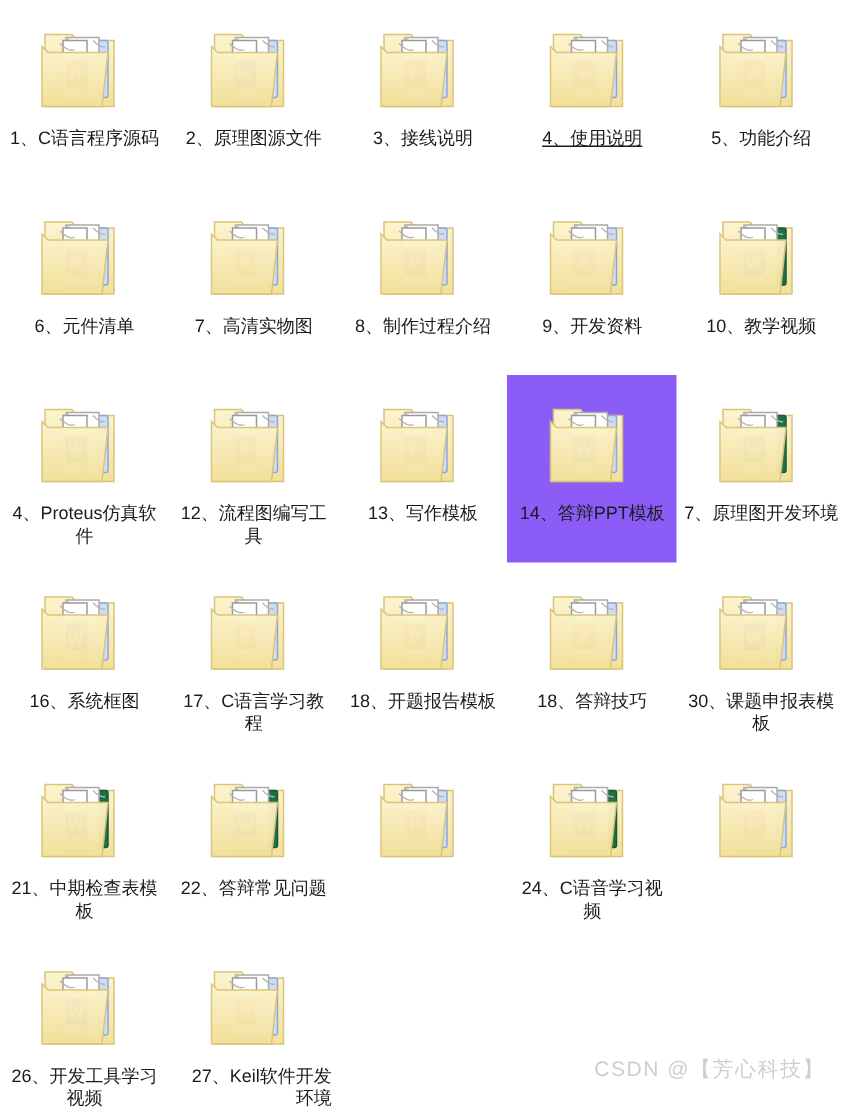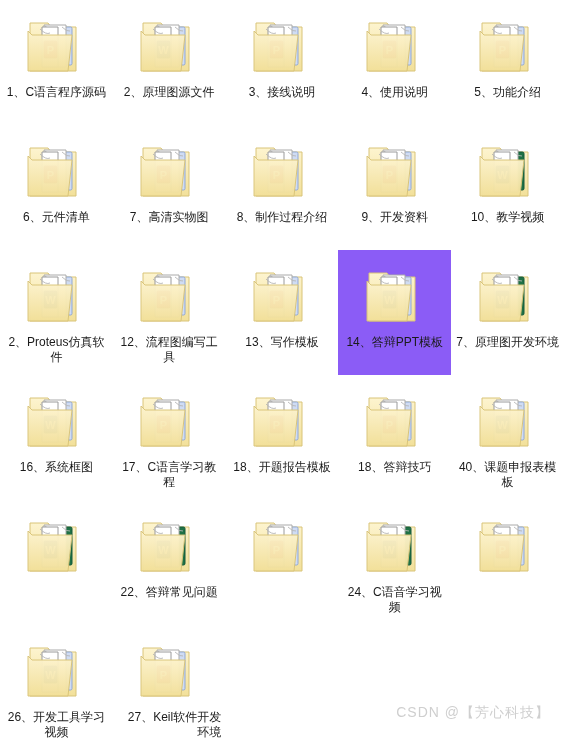--- a/index.html
+++ b/index.html
@@ -191,21 +191,21 @@
 
     <rect x="24" y="32" width="13" height="17" rx="1" fill="#d83b3b" stroke="#b02c2c" stroke-width="0.8"></rect>
     <text x="30.5" y="44.6" font-family="Liberation Sans, DejaVu Sans, sans-serif" font-size="11" font-weight="bold" fill="#ffffff" text-anchor="middle">P</text>
 
     <path d="M8 22 L8 62 L48 62 L52 26 L12 26 Z" fill="url(#fgrad_ppt_blue)" stroke="#d9c478" stroke-width="1" opacity="0.97"></path>
 
     <path d="M20 20 Q26 26 30 24" fill="none" stroke="#b5b5b5" stroke-width="0.9"></path>
     <path d="M42 18 Q47 23 50 22" fill="none" stroke="#b5b5b5" stroke-width="0.9"></path>
   </svg>
       </div>
-      <div class="label" style="color: rgb(27, 27, 27);">4、使用说明</div>
+      <div class="label" style="color: rgb(27, 27, 27); text-decoration: underline;">4、使用说明</div>
     </div>
     <div class="cell">
       <div class="icon-wrap">
   <svg viewBox="0 0 72 72" xmlns="http://www.w3.org/2000/svg">
     <defs>
       <linearGradient id="fgrad_ppt_blue" x1="0" y1="0" x2="0" y2="1">
         <stop offset="0" stop-color="#fdf4cf"></stop>
         <stop offset="1" stop-color="#f2e09a"></stop>
       </linearGradient>
     </defs>
@@ -401,21 +401,21 @@
 
     <rect x="24" y="32" width="13" height="17" rx="1" fill="#2b579a" stroke="#1d3f70" stroke-width="0.8"></rect>
     <text x="30.5" y="44.6" font-family="Liberation Sans, DejaVu Sans, sans-serif" font-size="11" font-weight="bold" fill="#ffffff" text-anchor="middle">W</text>
 
     <path d="M8 22 L8 62 L48 62 L52 26 L12 26 Z" fill="url(#fgrad_word_blue)" stroke="#d9c478" stroke-width="1" opacity="0.97"></path>
 
     <path d="M20 20 Q26 26 30 24" fill="none" stroke="#b5b5b5" stroke-width="0.9"></path>
     <path d="M42 18 Q47 23 50 22" fill="none" stroke="#b5b5b5" stroke-width="0.9"></path>
   </svg>
       </div>
-      <div class="label" style="color: rgb(27, 27, 27);">2、Proteus仿真软件</div>
+      <div class="label" style="color: rgb(27, 27, 27);">4、Proteus仿真软件</div>
     </div>
     <div class="cell">
       <div class="icon-wrap">
   <svg viewBox="0 0 72 72" xmlns="http://www.w3.org/2000/svg">
     <defs>
       <linearGradient id="fgrad_ppt_blue" x1="0" y1="0" x2="0" y2="1">
         <stop offset="0" stop-color="#fdf4cf"></stop>
         <stop offset="1" stop-color="#f2e09a"></stop>
       </linearGradient>
     </defs>
@@ -671,21 +671,21 @@
 
     <rect x="24" y="32" width="13" height="17" rx="1" fill="#2b579a" stroke="#1d3f70" stroke-width="0.8"></rect>
     <text x="30.5" y="44.6" font-family="Liberation Sans, DejaVu Sans, sans-serif" font-size="11" font-weight="bold" fill="#ffffff" text-anchor="middle">W</text>
 
     <path d="M8 22 L8 62 L48 62 L52 26 L12 26 Z" fill="url(#fgrad_word_blue)" stroke="#d9c478" stroke-width="1" opacity="0.97"></path>
 
     <path d="M20 20 Q26 26 30 24" fill="none" stroke="#b5b5b5" stroke-width="0.9"></path>
     <path d="M42 18 Q47 23 50 22" fill="none" stroke="#b5b5b5" stroke-width="0.9"></path>
   </svg>
       </div>
-      <div class="label" style="color: rgb(27, 27, 27);">40、课题申报表模板</div>
+      <div class="label" style="color: rgb(27, 27, 27);">30、课题申报表模板</div>
     </div>
     <div class="cell">
       <div class="icon-wrap">
   <svg viewBox="0 0 72 72" xmlns="http://www.w3.org/2000/svg">
     <defs>
       <linearGradient id="fgrad_word_green" x1="0" y1="0" x2="0" y2="1">
         <stop offset="0" stop-color="#fdf4cf"></stop>
         <stop offset="1" stop-color="#f2e09a"></stop>
       </linearGradient>
     </defs>
@@ -701,20 +701,21 @@
 
     <rect x="24" y="32" width="13" height="17" rx="1" fill="#2b579a" stroke="#1d3f70" stroke-width="0.8"></rect>
     <text x="30.5" y="44.6" font-family="Liberation Sans, DejaVu Sans, sans-serif" font-size="11" font-weight="bold" fill="#ffffff" text-anchor="middle">W</text>
 
     <path d="M8 22 L8 62 L48 62 L52 26 L12 26 Z" fill="url(#fgrad_word_green)" stroke="#d9c478" stroke-width="1" opacity="0.97"></path>
 
     <path d="M20 20 Q26 26 30 24" fill="none" stroke="#b5b5b5" stroke-width="0.9"></path>
     <path d="M42 18 Q47 23 50 22" fill="none" stroke="#b5b5b5" stroke-width="0.9"></path>
   </svg>
       </div>
+      <div class="label" style="color: rgb(27, 27, 27);">21、中期检查表模板</div>
     </div>
     <div class="cell">
       <div class="icon-wrap">
   <svg viewBox="0 0 72 72" xmlns="http://www.w3.org/2000/svg">
     <defs>
       <linearGradient id="fgrad_word_green" x1="0" y1="0" x2="0" y2="1">
         <stop offset="0" stop-color="#fdf4cf"></stop>
         <stop offset="1" stop-color="#f2e09a"></stop>
       </linearGradient>
     </defs>

